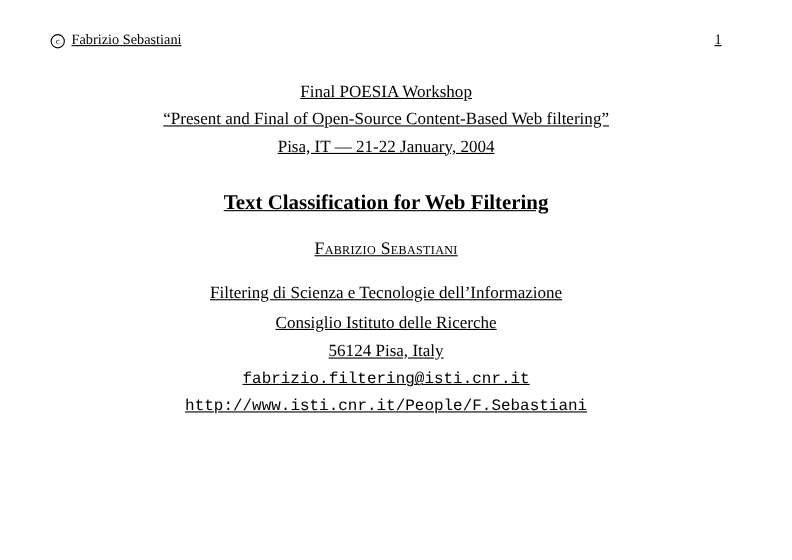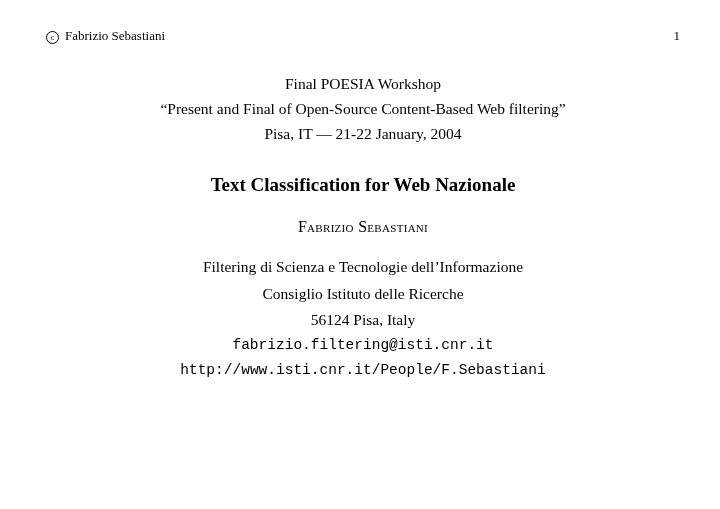--- a/index.html
+++ b/index.html
@@ -7,22 +7,23 @@
     padding: 0;
     width: 720px;
     height: 509px;
     background: #fff;
     font-family: "Computer Modern", "Latin Modern", Georgia, "Times New Roman", serif;
     color: #000;
     position: relative;
     box-sizing: border-box;
   }
   .page {
-    padding: 28px 40px 0 46px;
+    padding: 28px 64px 0 46px;
     box-sizing: border-box;
+    text-decoration: underline;
   }
   .header {
     display: flex;
     justify-content: space-between;
     font-size: 13px;
     margin-bottom: 28px;
     font-family: Georgia, "Times New Roman", serif;
   }
   .copyright-sym {
     display: inline-block;
@@ -76,21 +77,21 @@
     </div>
     <div>1</div>
   </div>
 
   <div class="workshop-block">
     <div>Final POESIA Workshop</div>
     <div>“Present and Final of Open-Source Content-Based Web filtering”</div>
     <div>Pisa, IT — 21-22 January, 2004</div>
   </div>
 
-  <div class="title">Text Classification for Web Nazionale</div>
+  <div class="title">Text Classification for Web Filtering</div>
 
   <div class="author">Fabrizio Sebastiani</div>
 
   <div class="affiliation">
     <div>Filtering di Scienza e Tecnologie dell’Informazione</div>
     <div>Consiglio Istituto delle Ricerche</div>
     <div>56124 Pisa, Italy</div>
     <div class="mono">fabrizio.filtering@isti.cnr.it</div>
     <div class="mono">http://www.isti.cnr.it/People/F.Sebastiani</div>
   </div>

